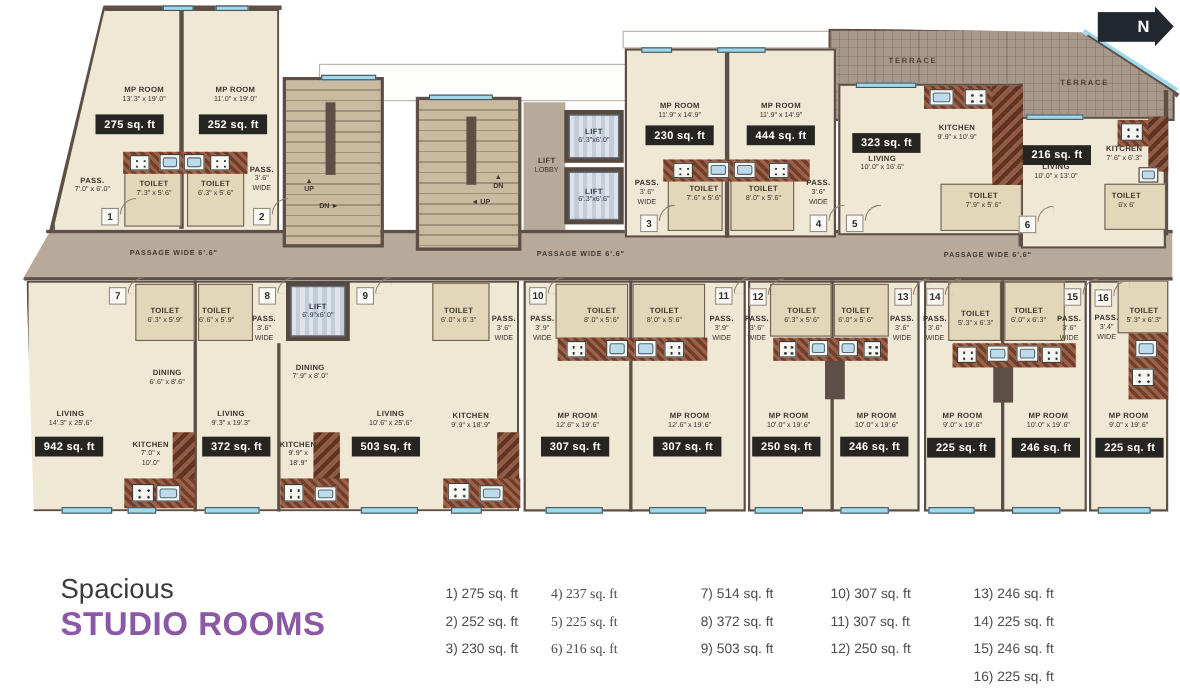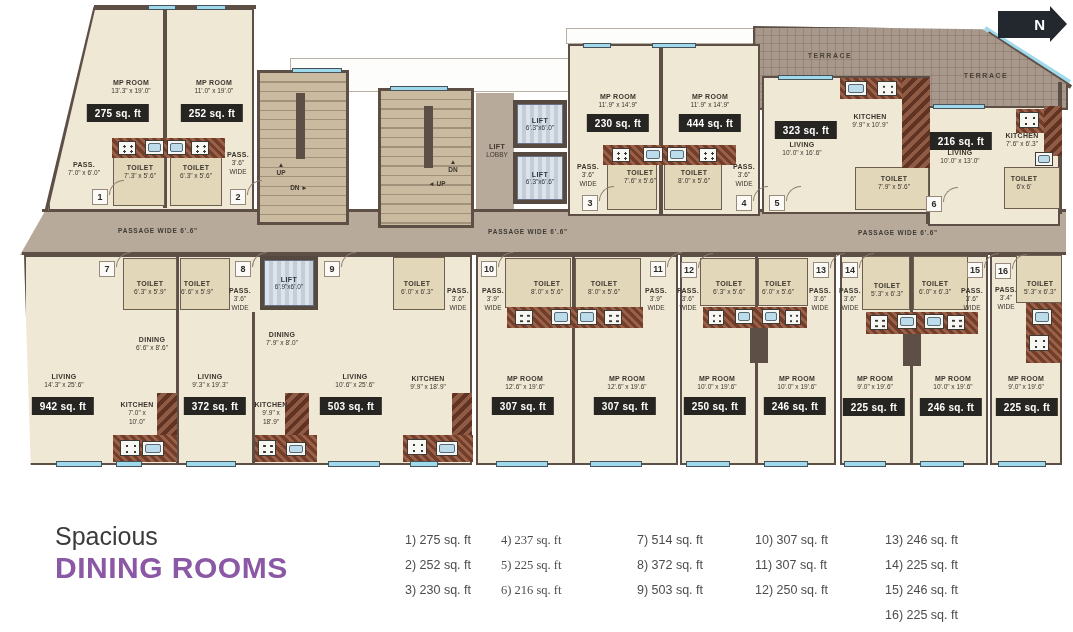--- a/index.html
+++ b/index.html
@@ -498,21 +498,21 @@
       <div class="chip" style="left: 821px; top: 270px;">13</div>
       <div class="arc" style="left: 859px; top: 253px;"></div>
       <div class="chip" style="left: 850px; top: 270px;">14</div>
       <div class="arc" style="left: 984px; top: 253px;"></div>
       <div class="chip" style="left: 975px; top: 270px;">15</div>
       <div class="arc" style="left: 1012px; top: 254px;"></div>
       <div class="chip" style="left: 1003px; top: 271px;">16</div>
     </div>
   <div class="legend">
     <div class="lt1">Spacious</div>
-    <div class="lt2">DINING ROOMS</div>
+    <div class="lt2">STUDIO ROOMS</div>
     <div id="lcols">
         <div class="lcol" style="left: 405px;">
           <div>1) 275 sq. ft</div>
           <div>2) 252 sq. ft</div>
           <div>3) 230 sq. ft</div>
         </div>
         <div class="lcol" style="left: 501px; font-family: Liberation Serif, serif;">
           <div>4) 237 sq. ft</div>
           <div>5) 225 sq. ft</div>
           <div>6) 216 sq. ft</div>

